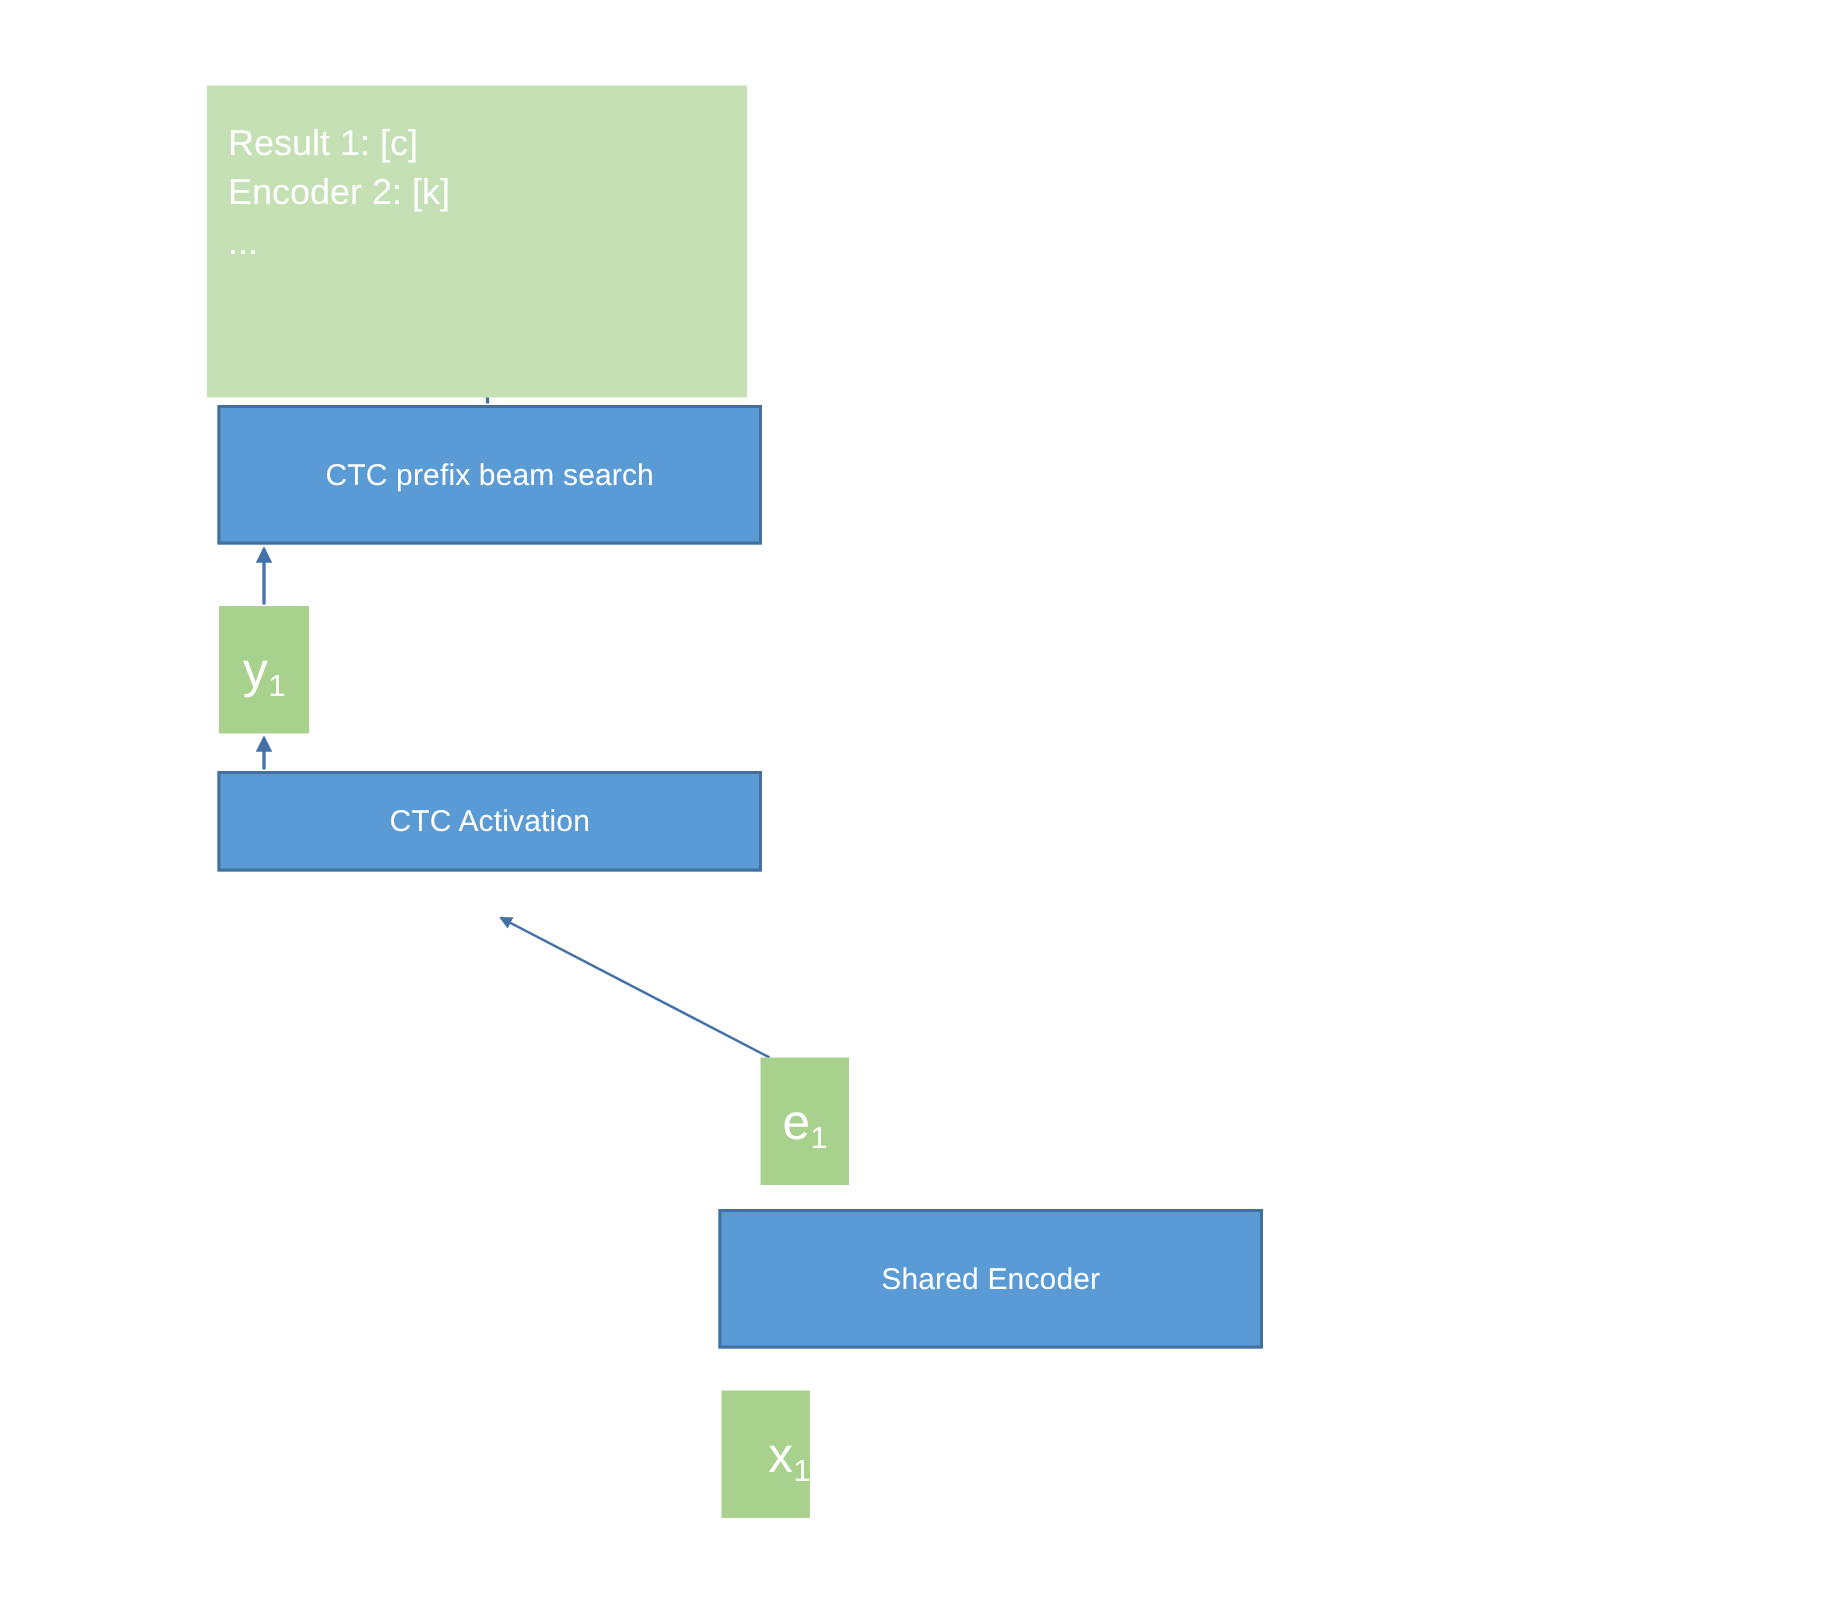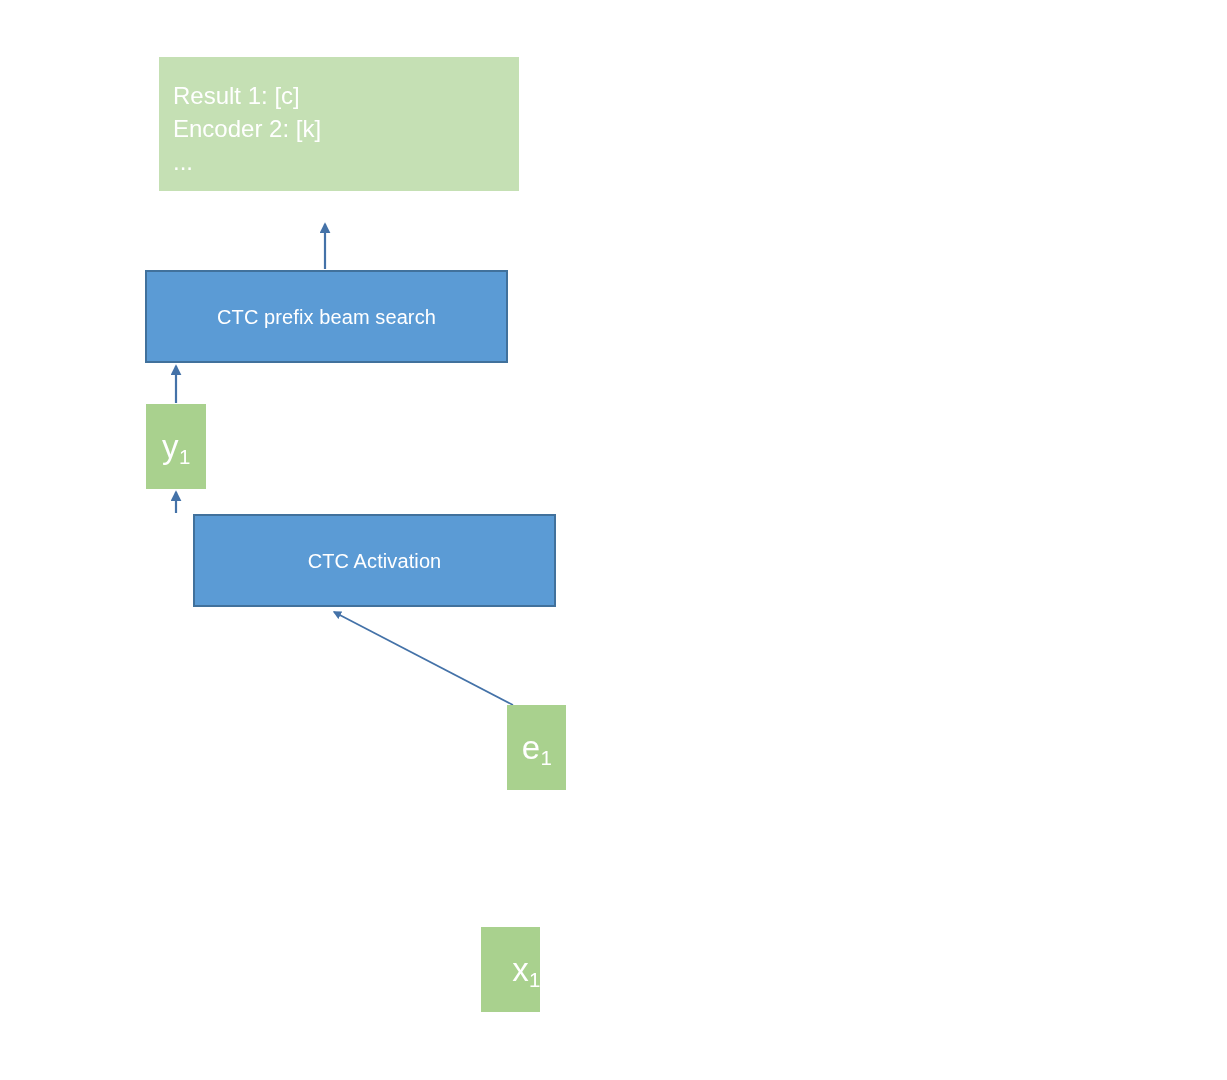--- a/index.html
+++ b/index.html
@@ -96,41 +96,44 @@
 
     <line x1="325" y1="269" x2="325" y2="224" stroke="#4472A8" stroke-width="2.2" marker-end="url(#arrowhead)"></line>
 
     <line x1="176" y1="403" x2="176" y2="366" stroke="#4472A8" stroke-width="2.2" marker-end="url(#arrowhead)"></line>
 
     <line x1="176" y1="513" x2="176" y2="492" stroke="#4472A8" stroke-width="2.2" marker-end="url(#arrowhead)"></line>
 
     <line x1="513" y1="705" x2="334" y2="612" stroke="#4472A8" stroke-width="1.7" marker-end="url(#arrowhead)"></line>
   </svg>
 
-  <div class="node node-green-light results-box" style="left:159px; top:57px; width:360px; height:134px;">
+  <div class="node node-green-light results-box" style="left:138px; top:57px; width:360px; height:208px;">
     <div class="results-line">Result 1: [c]</div>
     <div class="results-line">Encoder 2: [k]</div>
     <div class="results-line ellipsis">...</div>
   </div>
 
   <div class="node node-blue" style="left:145px; top:270px; width:363px; height:93px;">
     <span class="node-label">CTC prefix beam search</span>
   </div>
 
   <div class="node node-green" style="left:146px; top:404px; width:60px; height:85px;">
     <span class="var-label"><span>y</span><sub>1</sub></span>
   </div>
 
-  <div class="node node-blue" style="left:145px; top:514px; width:363px; height:93px;margin-left:48px;">
+  <div class="node node-blue" style="left:145px; top:514px; width:363px; height:67px;">
     <span class="node-label">CTC Activation</span>
   </div>
 
 
   <div class="node node-green" style="left:481px; top:705px; width:59px; height:85px;margin-left:26px;">
     <span class="var-label"><span>e</span><sub>1</sub></span>
   </div>
 
+  <div class="node node-blue" style="left:479px; top:806px; width:363px; height:93px;">
+    <span class="node-label">Shared Encoder</span>
+  </div>
 
   <div class="node node-green" style="left:481px; top:927px; width:59px; height:85px;justify-content:flex-end;">
     <span class="var-label"><span>x</span><sub>1</sub></span>
   </div>
 
 </div>
 
 </body></html>

